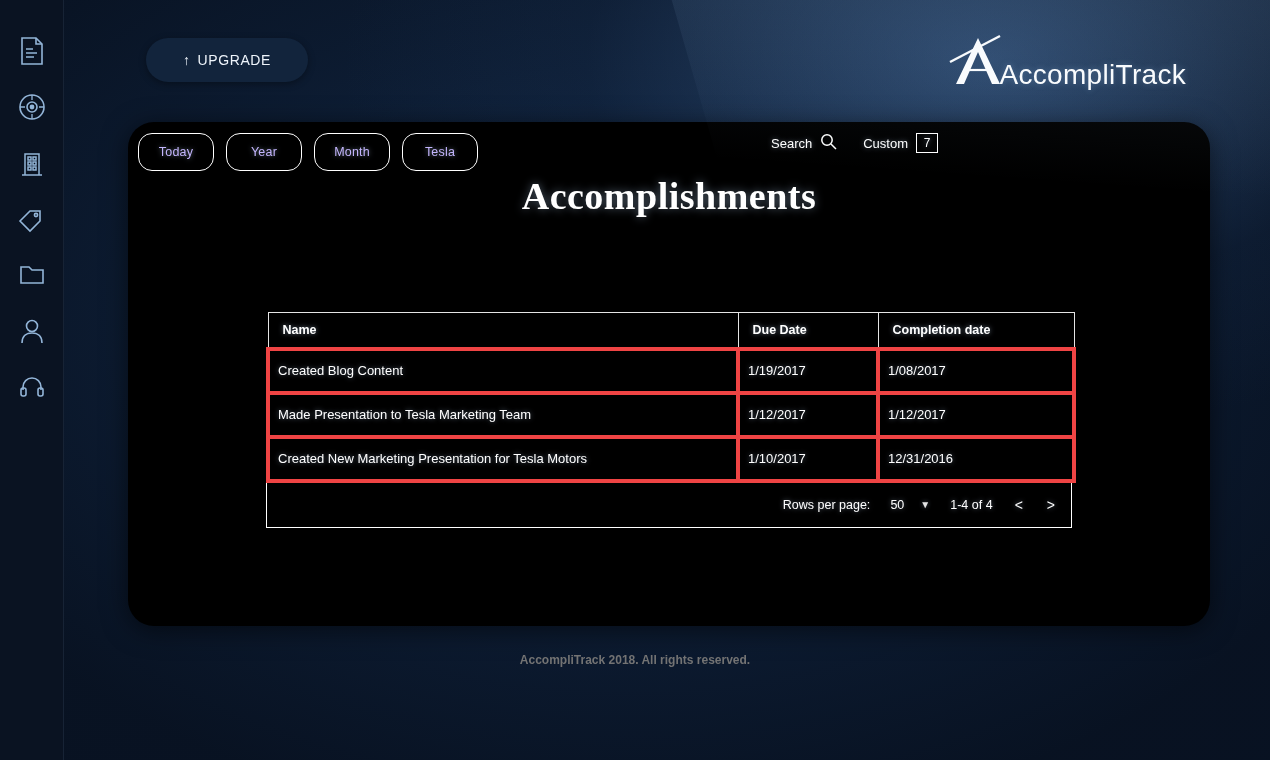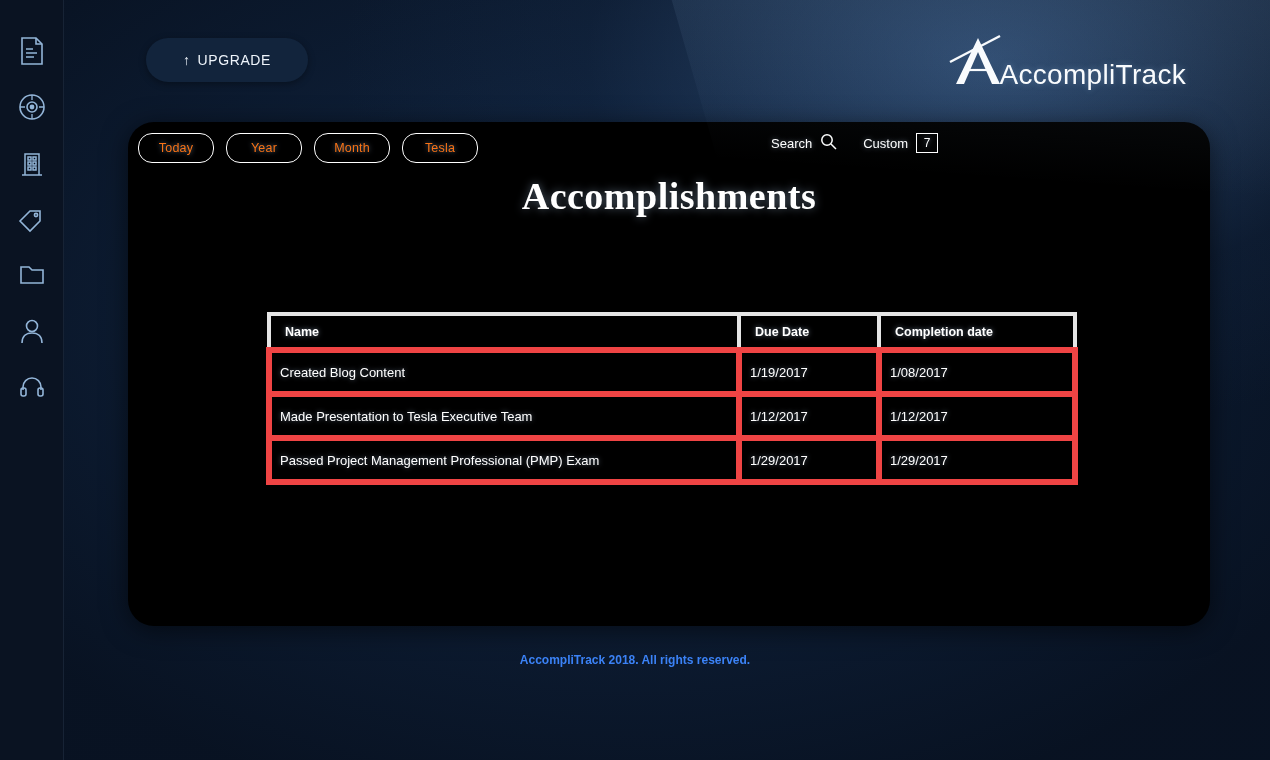--- a/index.html
+++ b/index.html
@@ -110,27 +110,27 @@
 
   
   .filter-row {
     position: absolute;
     left: 138px; top: 133px;
     width: 810px;
     display: flex;
     align-items: center;
   }
   .pill {
-    height: 30px;
+    height: 38px;
     min-width: 76px;
     padding: 0 14px;
     border-radius: 14px;
     border: 1px solid #ffffff;
     background: transparent;
-    color: #f97316;
+    color: #c4b5fd;
     font-size: 12.5px;
     letter-spacing: 0.2px;
     display: flex;
     align-items: center;
     justify-content: center;
     cursor: pointer;
     margin-right: 12px;
     text-shadow: 0 0 5px rgba(200,225,255,0.5);
   }
   .right-tools {
@@ -170,28 +170,28 @@
     border-collapse: collapse;
     color: #ffffff;
     table-layout: fixed;
   }
   thead th {
     height: 36px;
     font-size: 12.5px;
     text-align: left;
     font-weight: 600;
     padding: 0 14px;
-    border: 4px solid #e5e5e5;
+    border: 1px solid #e5e5e5;
     text-shadow: 0 0 5px rgba(200,225,255,0.5);
   }
   tbody td {
     height: 44px;
     font-size: 13px;
     padding: 0 8px;
-    border: 6px solid #ef4444;
+    border: 4px solid #ef4444;
     text-shadow: 0 0 5px rgba(190,220,255,0.45);
   }
   col.c-name { width: 470px; }
   col.c-due  { width: 140px; }
   col.c-comp { width: 196px; }
 
   .pager {
     border: 1px solid #ffffff;
     border-top: none;
     height: 45px;
@@ -208,21 +208,21 @@
   .rows-val { min-width: 18px; text-align: right; }
   .caret { font-size: 10px; opacity: 0.9; cursor: pointer; }
   .nav-btn { cursor: pointer; font-size: 14px; padding: 0 2px; }
 
   
   .footer {
     position: absolute;
     left: 0; top: 653px;
     width: 1270px;
     text-align: center;
-    color: #3b82f6;
+    color: #737373;
     font-size: 12px;
     font-weight: 600;
   }
 </style>
 </head>
 <body>
 
 <nav class="sidebar">
   <div class="side-icon">
     <span>
@@ -348,27 +348,37 @@
         <th>Completion date</th>
       </tr>
     </thead>
     <tbody>
       <tr>
         <td>Created Blog Content</td>
         <td>1/19/2017</td>
         <td>1/08/2017</td>
       </tr>
       <tr>
-        <td>Made Presentation to Tesla Executive Team</td>
+        <td>Made Presentation to Tesla Marketing Team</td>
         <td>1/12/2017</td>
         <td>1/12/2017</td>
       </tr>
       <tr>
-        <td>Passed Project Management Professional (PMP) Exam</td>
-        <td>1/29/2017</td>
-        <td>1/29/2017</td>
+        <td>Created New Marketing Presentation for Tesla Motors</td>
+        <td>1/10/2017</td>
+        <td>12/31/2016</td>
       </tr>
     </tbody>
   </table>
 
+  <div class="pager">
+    <div class="rows-group">
+      <span>Rows per page:</span>
+      <span class="rows-val">50</span>
+      <span class="caret">▼</span>
+    </div>
+    <span>1-4 of 4</span>
+    <span class="nav-btn">&lt;</span>
+    <span class="nav-btn">&gt;</span>
+  </div>
 </div>
 
 <div class="footer">AccompliTrack 2018. All rights reserved.</div>
 
 </body></html>

